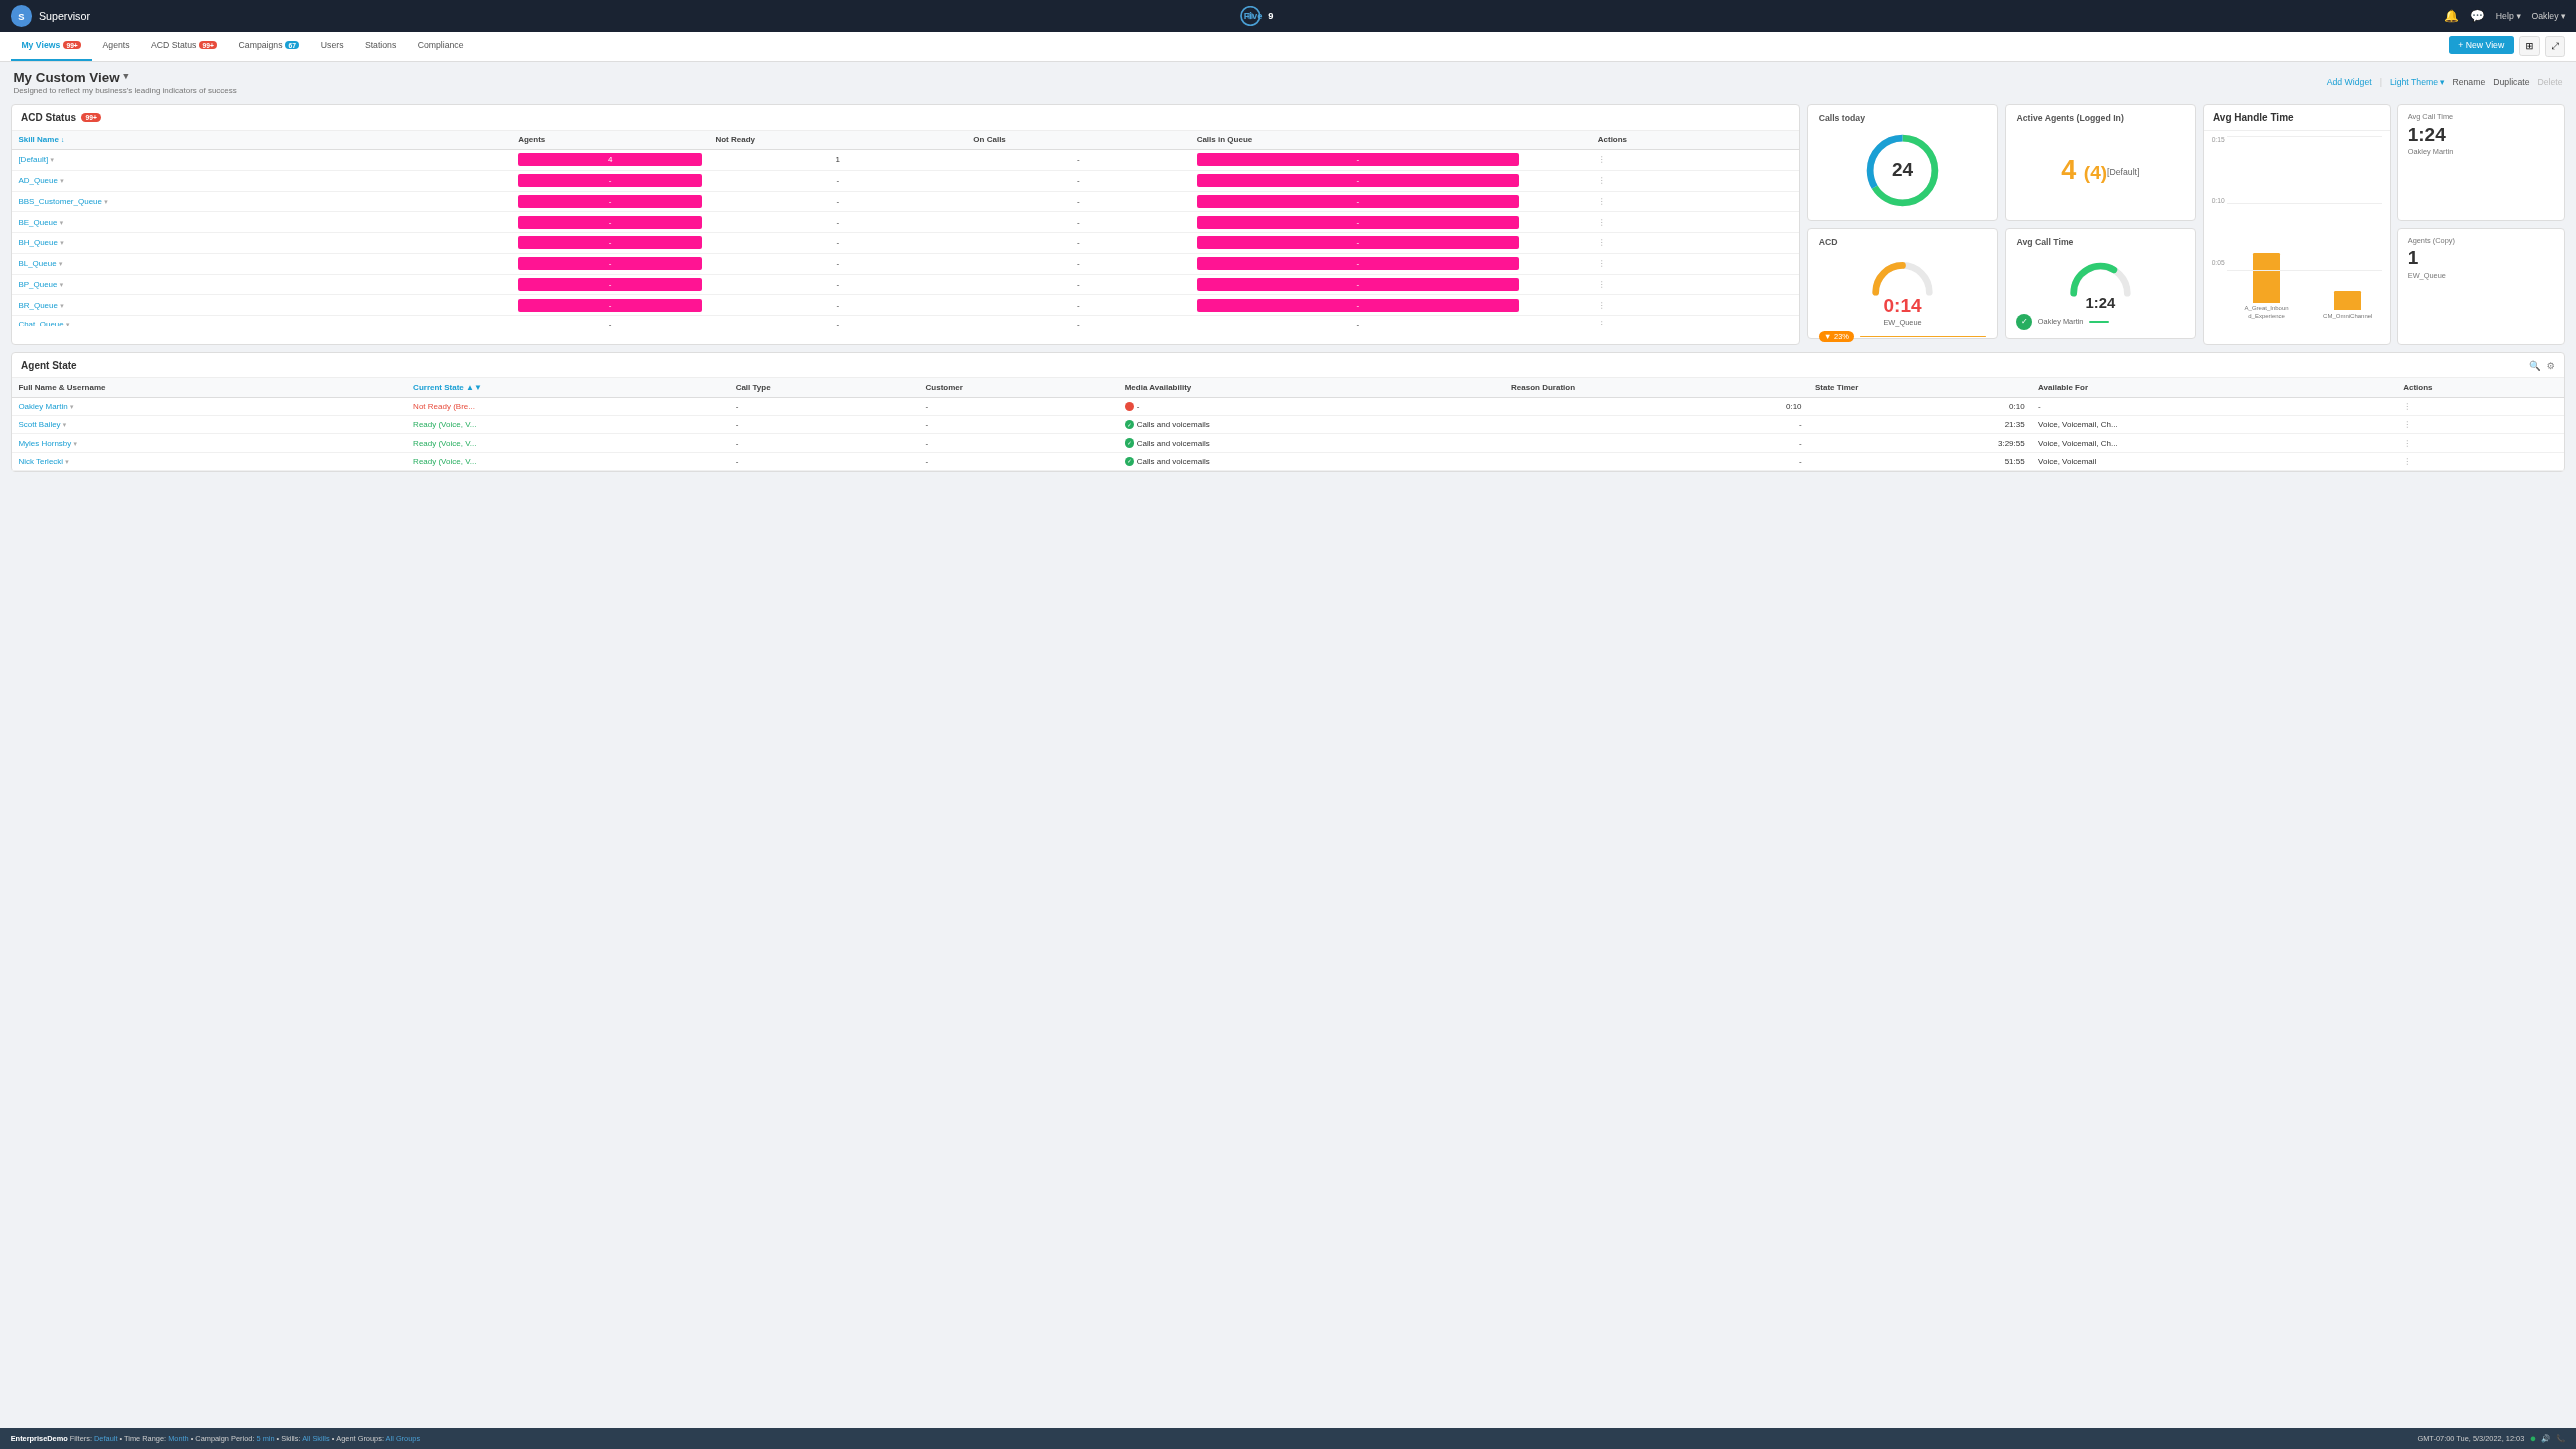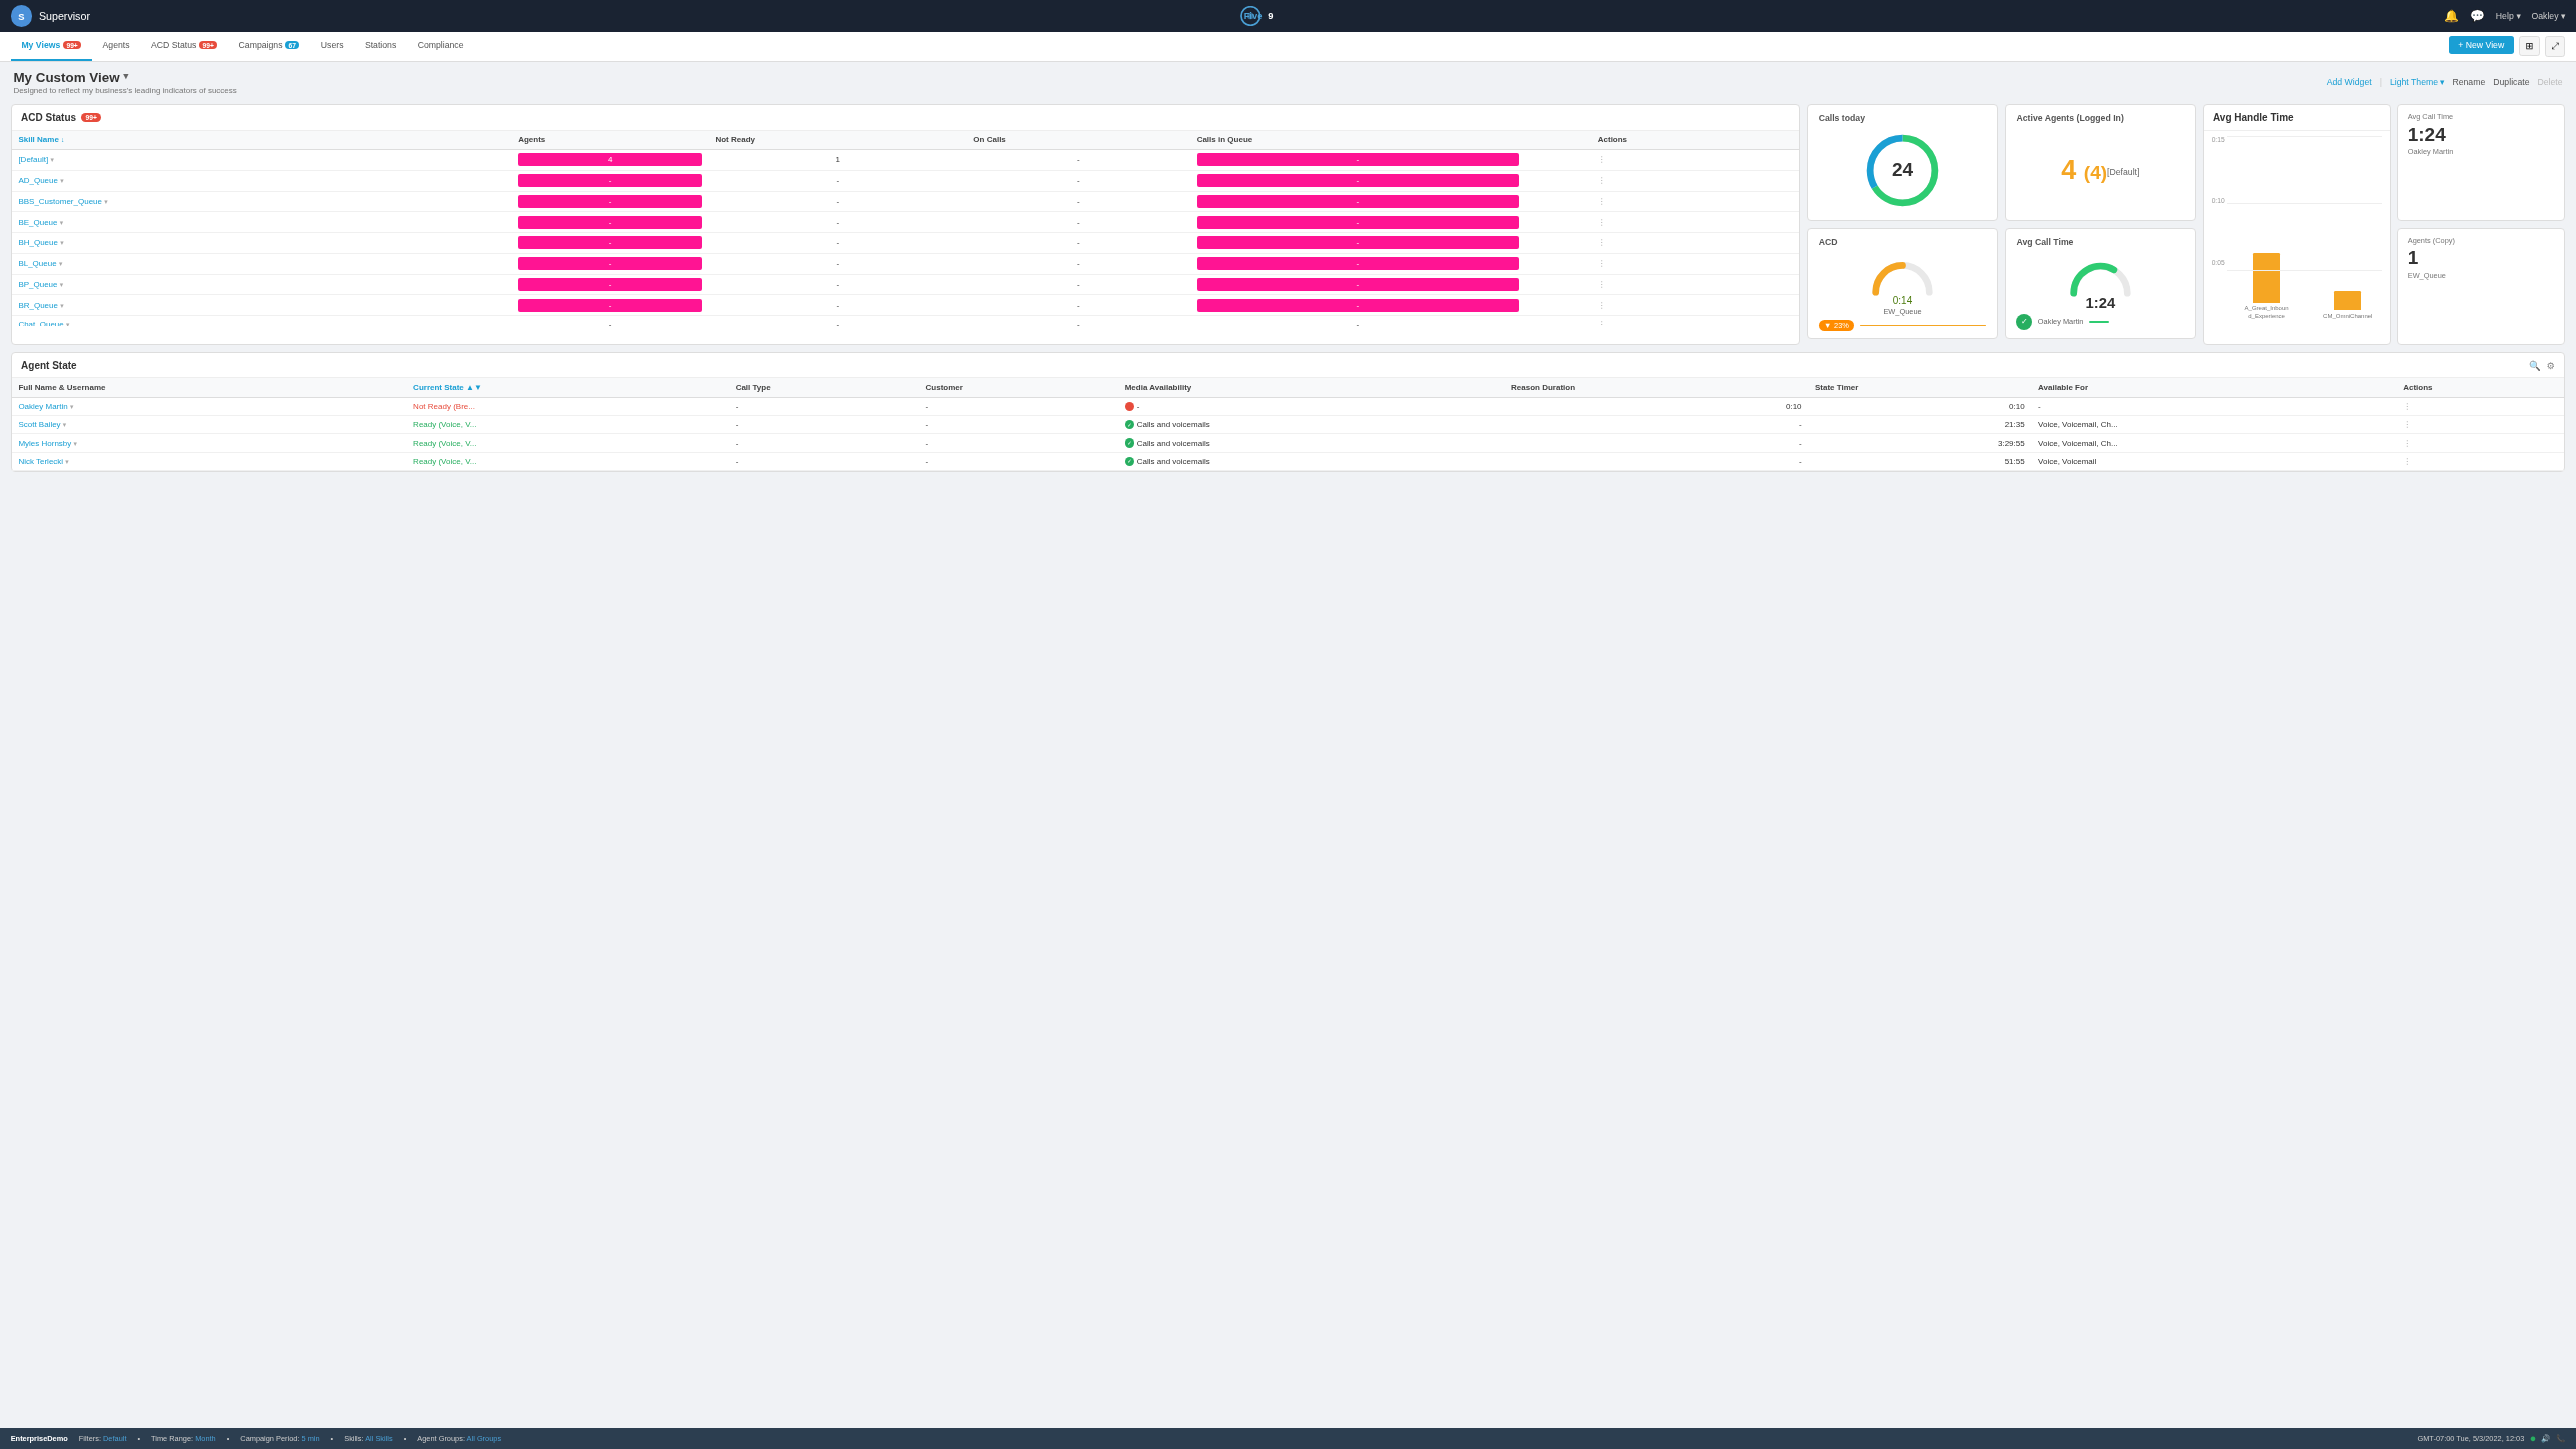--- a/index.html
+++ b/index.html
@@ -112,21 +112,21 @@
     .state-not-ready { color: #e74c3c; font-weight: 500; }
     .state-ready { color: #27ae60; font-weight: 500; }
     .agent-link { color: #1a9fd4; cursor: pointer; text-decoration: none; }
     .green-dot { width: 9.4px; height: 9.4px; border-radius: 50%; background: #27ae60; display: inline-flex; align-items: center; justify-content: center; color: #fff; font-size: 5.4px; }
     .red-dot { width: 9.4px; height: 9.4px; border-radius: 50%; background: #e74c3c; display: inline-flex; align-items: center; justify-content: center; }
     .panel-header-right { margin-left: auto; display: flex; gap: 5.4px; }
     .header-icon { font-size: 9.4px; color: #888; cursor: pointer; }
 
     
     .bottom-bar { background: #2c3e50; color: #ccc; height: 21.5px; display: flex; align-items: center; padding: 0 10.7px; font-size: 7.4px; gap: 5.4px; justify-content: space-between; position: fixed; bottom: 0; left: 0; right: 0; }
-    .bottom-bar-left { display: flex; gap: 11px; align-items: center; }
+    .bottom-bar-left { display: flex; gap: 2px; align-items: center; }
     .bottom-bar-right { display: flex; gap: 5.4px; align-items: center; }
     .filter-label { color: #fff; font-weight: 600; }
     .filter-value { color: #4a9fd4; }
     .status-green { color: #27ae60; font-size: 10.7px; }
 
     
     .table-container { overflow-y: auto; max-height: 195px; flex: 1; }
 
     
     .five9-logo { display: flex; align-items: center; gap: 2.7px; }
@@ -438,21 +438,21 @@
       <div style="display:flex; gap:6.7px; height:111px;">
 
         <div class="widget-panel" style="flex:1;">
           <div class="widget-title">ACD</div>
           <div class="acd-widget-content">
             <div style="text-align:center;">
               <svg width="67" height="47" viewBox="0 0 100 70">
                 <path d="M10,60 A40,40 0 0,1 90,60" fill="none" stroke="#e8e8e8" stroke-width="10" stroke-linecap="round"></path>
                 <path d="M10,60 A40,40 0 0,1 50,20" fill="none" stroke="#f5a623" stroke-width="10" stroke-linecap="round"></path>
               </svg>
-              <div style="font-size:10px; font-weight:normal; color:#4d7c0f; margin-top:-6.7px;">0:14</div>
+              <div style="font-size:19px; font-weight:bold; color:#ef4444; margin-top:-6.7px;">0:14</div>
               <div style="font-size:7.4px; color:#666; margin-top:1.3px;">EW_Queue</div>
             </div>
           </div>
           <div class="acd-widget-footer">
             <span class="acd-badge">
               <span>▼</span>
               <span>23%</span>
             </span>
             <span class="acd-line"></span>
           </div>

